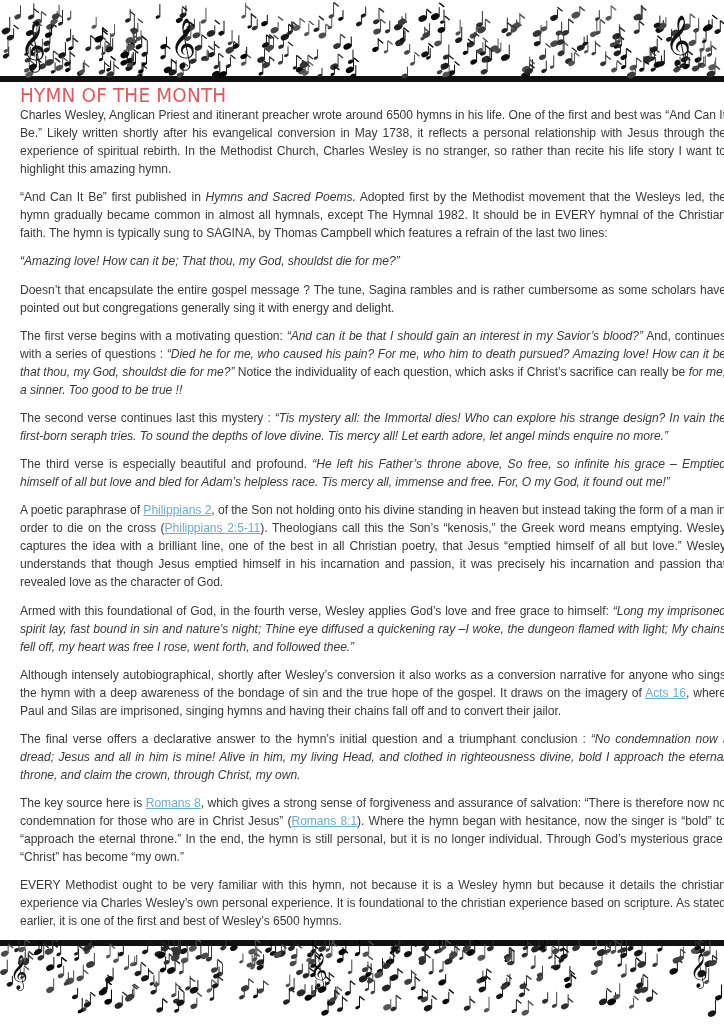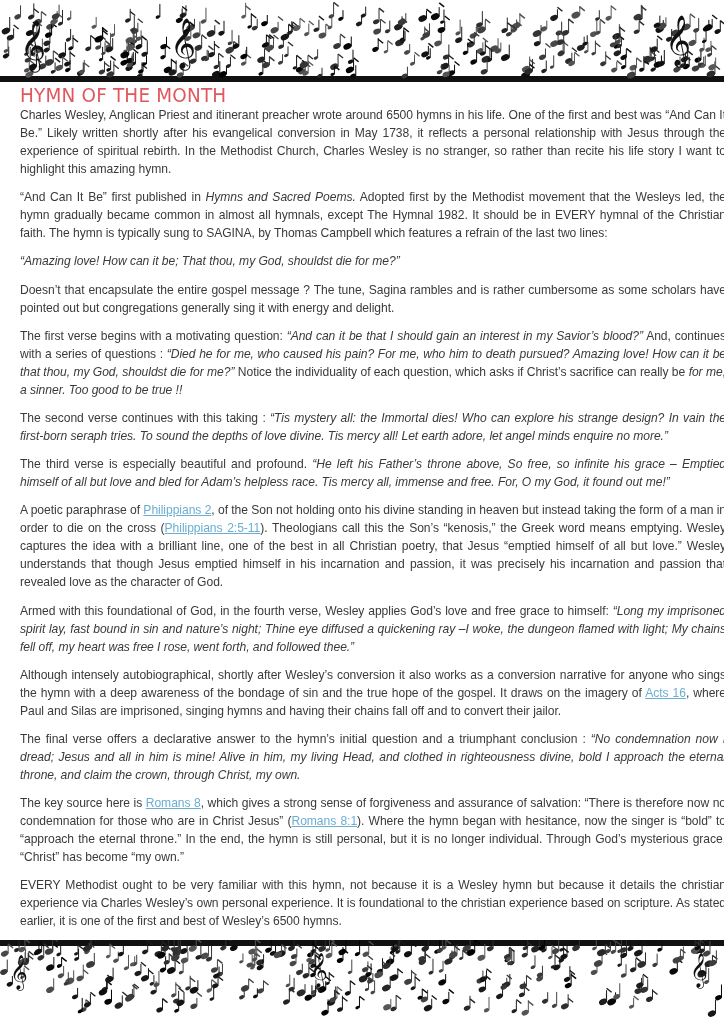--- a/index.html
+++ b/index.html
@@ -1203,21 +1203,21 @@
 </div>
 
 <div class="content">
   <h1 class="title">HYMN OF THE MONTH</h1>
   <div id="paragraphs">
       <p><span>Charles Wesley, Anglican Priest and itinerant preacher wrote around 6500 hymns in his life. One of the first and best was “And Can It Be.” Likely written shortly after his evangelical conversion in May 1738, it reflects a personal relationship with Jesus through the experience of spiritual rebirth. In the Methodist Church, Charles Wesley is no stranger, so rather than recite his life story I want to highlight this amazing hymn.</span></p>
       <p><span>“And Can It Be” first published in </span><em>Hymns and Sacred Poems.</em><span> Adopted first by the Methodist movement that the Wesleys led, the hymn gradually became common in almost all hymnals, except The Hymnal 1982. It should be in EVERY hymnal of the Christian faith. The hymn is typically sung to SAGINA, by Thomas Campbell which features a refrain of the last two lines:</span></p>
       <p><em>“Amazing love! How can it be; That thou, my God, shouldst die for me?”</em></p>
       <p><span>Doesn’t that encapsulate the entire gospel message ? The tune, Sagina rambles and is rather cumbersome as some scholars have pointed out but congregations generally sing it with energy and delight.</span></p>
       <p><span>The first verse begins with a motivating question: </span><em>“And can it be that I should gain an interest in my Savior’s blood?”</em><span> And, continues with a series of questions : </span><em>“Died he for me, who caused his pain? For me, who him to death pursued? Amazing love! How can it be that thou, my God, shouldst die for me?”</em><span> Notice the individuality of each question, which asks if Christ’s sacrifice can really be </span><em>for me, a sinner. Too good to be true !!</em></p>
-      <p><span>The second verse continues with this taking : </span><em>“Tis mystery all: the Immortal dies! Who can explore his strange design? In vain the first-born seraph tries. To sound the depths of love divine. Tis mercy all! Let earth adore, let angel minds enquire no more.”</em></p>
+      <p><span>The second verse continues last this mystery : </span><em>“Tis mystery all: the Immortal dies! Who can explore his strange design? In vain the first-born seraph tries. To sound the depths of love divine. Tis mercy all! Let earth adore, let angel minds enquire no more.”</em></p>
       <p><span>The third verse is especially beautiful and profound. </span><em>“He left his Father’s throne above, So free, so infinite his grace – Emptied himself of all but love and bled for Adam’s helpless race. Tis mercy all, immense and free. For, O my God, it found out me!”</em></p>
       <p><span>A poetic paraphrase of </span><a class="link" href="#" style="color: rgb(106, 174, 210);">Philippians 2</a><span>, of the Son not holding onto his divine standing in heaven but instead taking the form of a man in order to die on the cross (</span><a class="link" href="#" style="color: rgb(106, 174, 210);">Philippians 2:5-11</a><span>). Theologians call this the Son’s “kenosis,” the Greek word means emptying. Wesley captures the idea with a brilliant line, one of the best in all Christian poetry, that Jesus “emptied himself of all but love.” Wesley understands that though Jesus emptied himself in his incarnation and passion, it was precisely his incarnation and passion that revealed love as the character of God.</span></p>
       <p><span>Armed with this foundational of God, in the fourth verse, Wesley applies God’s love and free grace to himself: </span><em>“Long my imprisoned spirit lay, fast bound in sin and nature’s night; Thine eye diffused a quickening ray –I woke, the dungeon flamed with light; My chains fell off, my heart was free I rose, went forth, and followed thee.”</em></p>
       <p><span>Although intensely autobiographical, shortly after Wesley’s conversion it also works as a conversion narrative for anyone who sings the hymn with a deep awareness of the bondage of sin and the true hope of the gospel. It draws on the imagery of </span><a class="link" href="#" style="color: rgb(106, 174, 210);">Acts 16</a><span>, where Paul and Silas are imprisoned, singing hymns and having their chains fall off and to convert their jailor.</span></p>
       <p><span>The final verse offers a declarative answer to the hymn’s initial question and a triumphant conclusion : </span><em>“No condemnation now I dread; Jesus and all in him is mine! Alive in him, my living Head, and clothed in righteousness divine, bold I approach the eternal throne, and claim the crown, through Christ, my own.</em></p>
       <p><span>The key source here is </span><a class="link" href="#" style="color: rgb(106, 174, 210);">Romans 8</a><span>, which gives a strong sense of forgiveness and assurance of salvation: “There is therefore now no condemnation for those who are in Christ Jesus” (</span><a class="link" href="#" style="color: rgb(106, 174, 210);">Romans 8:1</a><span>). Where the hymn began with hesitance, now the singer is “bold” to “approach the eternal throne.” In the end, the hymn is still personal, but it is no longer individual. Through God’s mysterious grace, “Christ” has become “my own.”</span></p>
       <p><span>EVERY Methodist ought to be very familiar with this hymn, not because it is a Wesley hymn but because it details the christian experience via Charles Wesley’s own personal experience. It is foundational to the christian experience based on scripture. As stated earlier, it is one of the first and best of Wesley’s 6500 hymns.</span></p>
     </div>
 </div>
 

